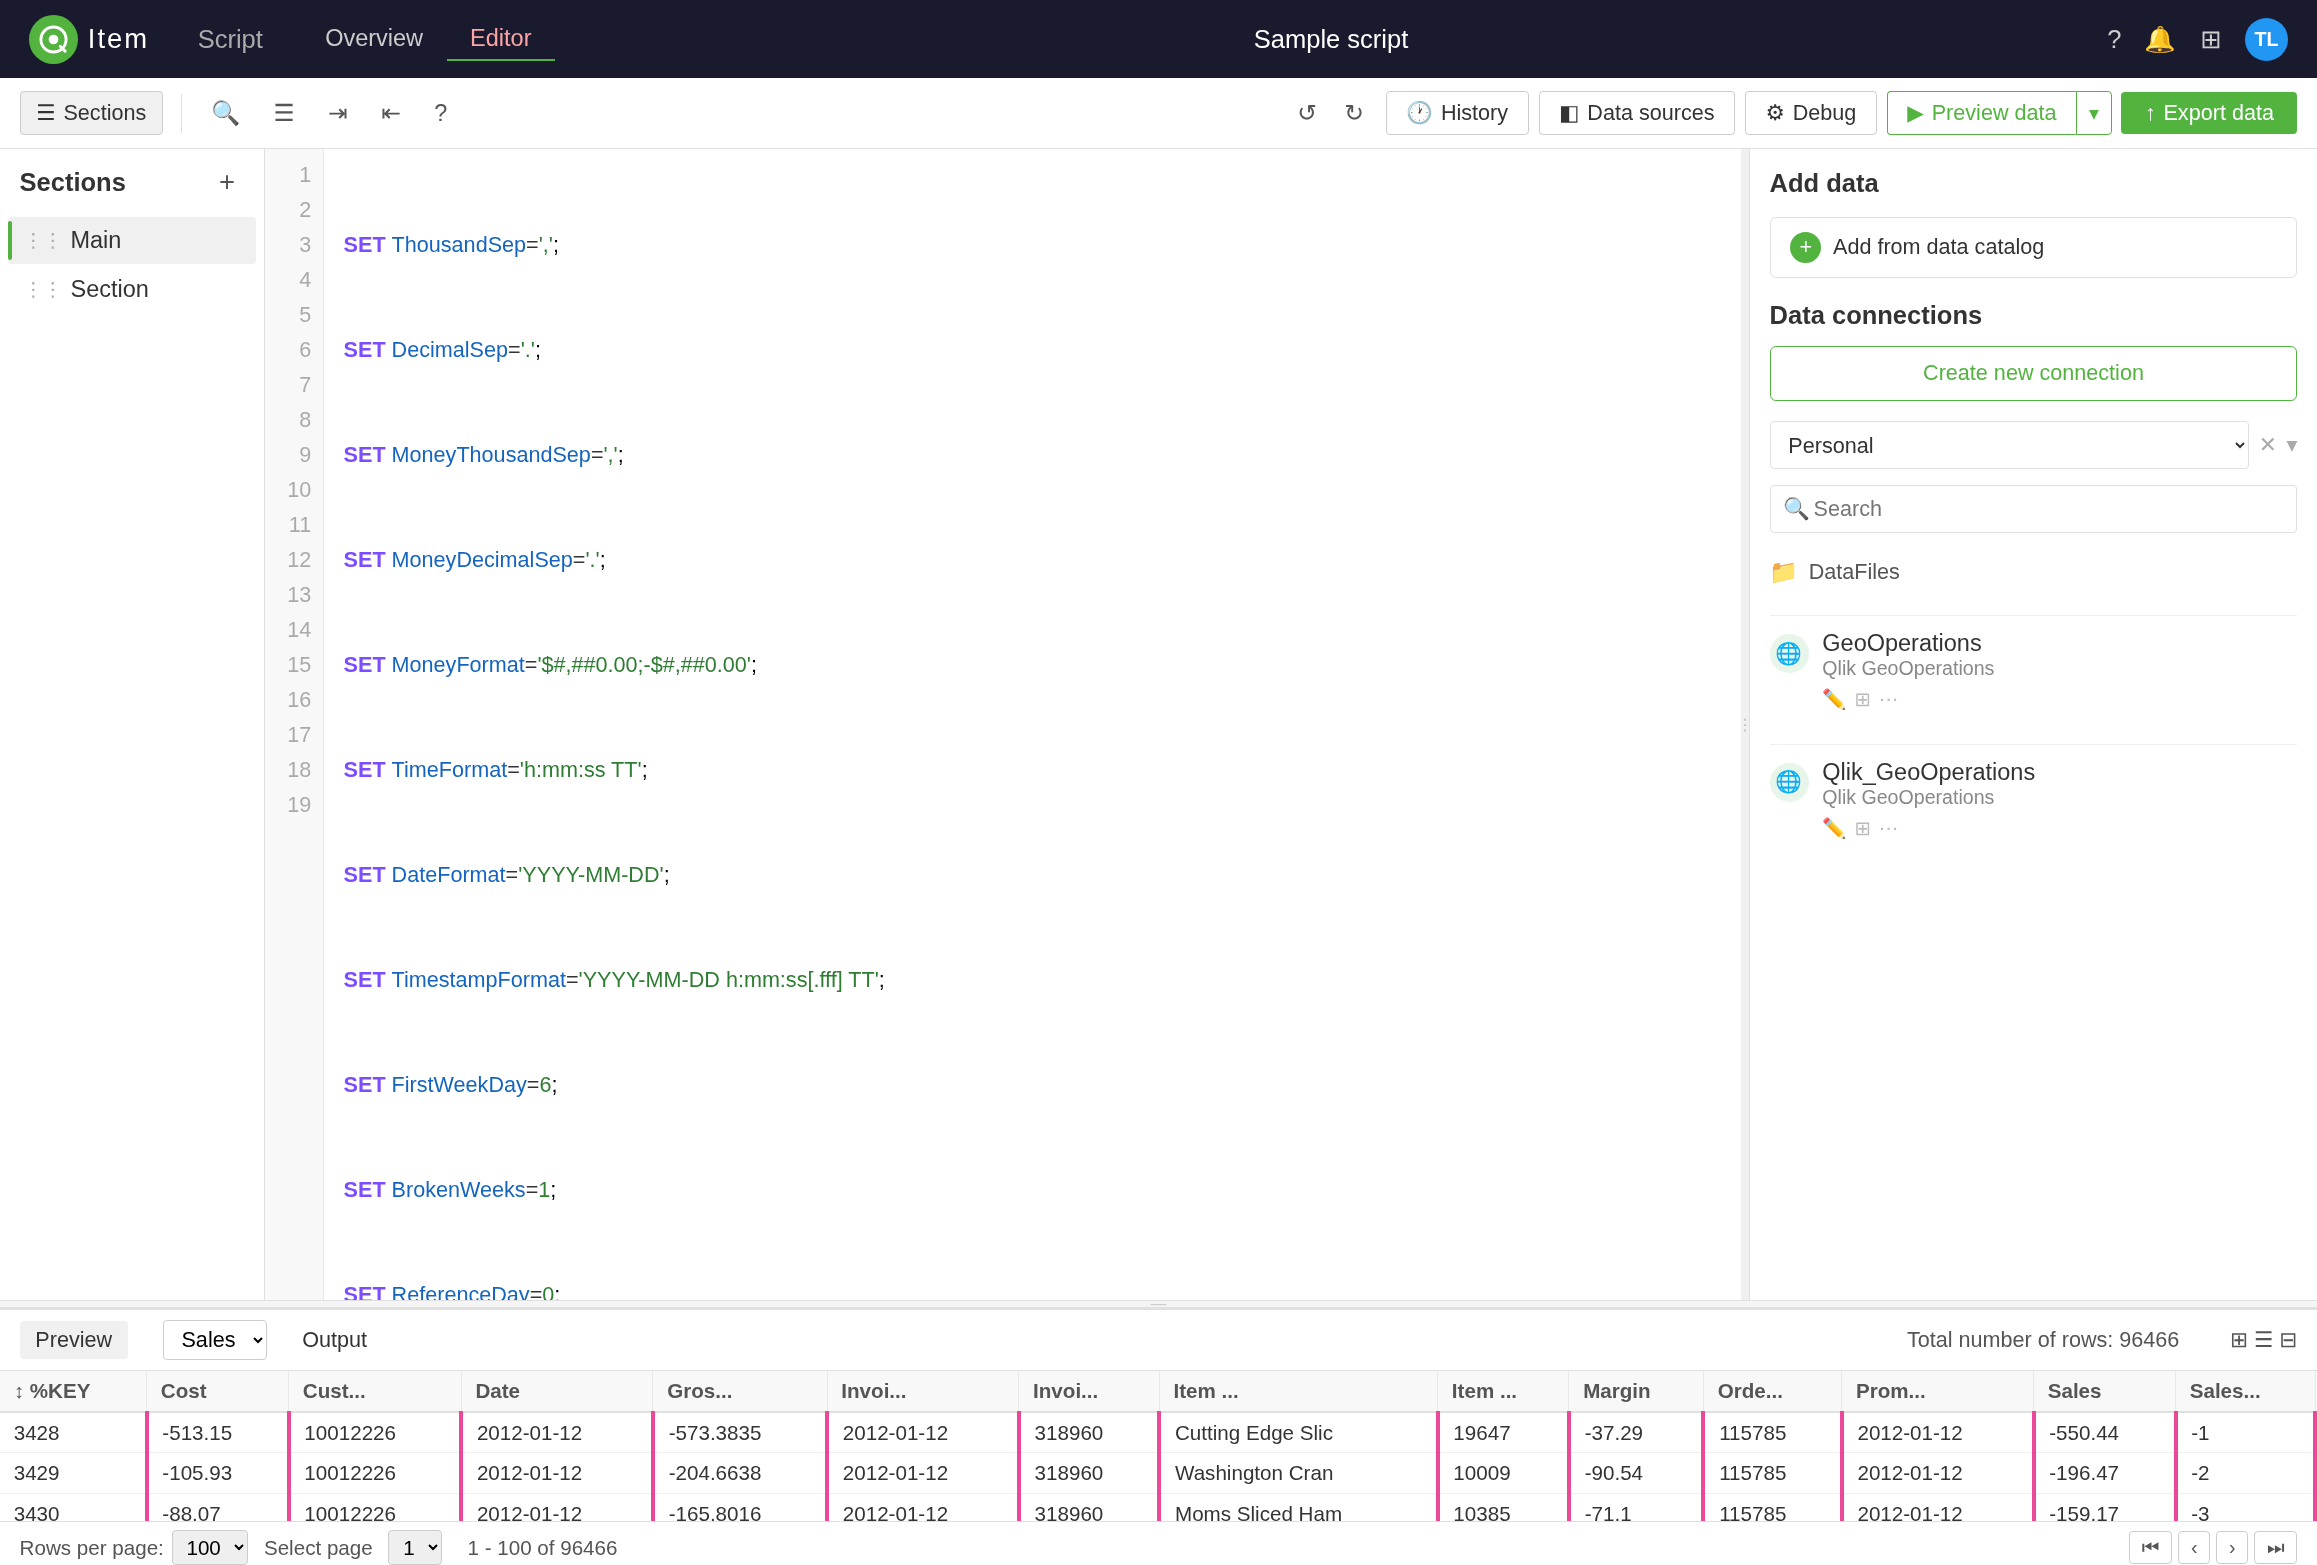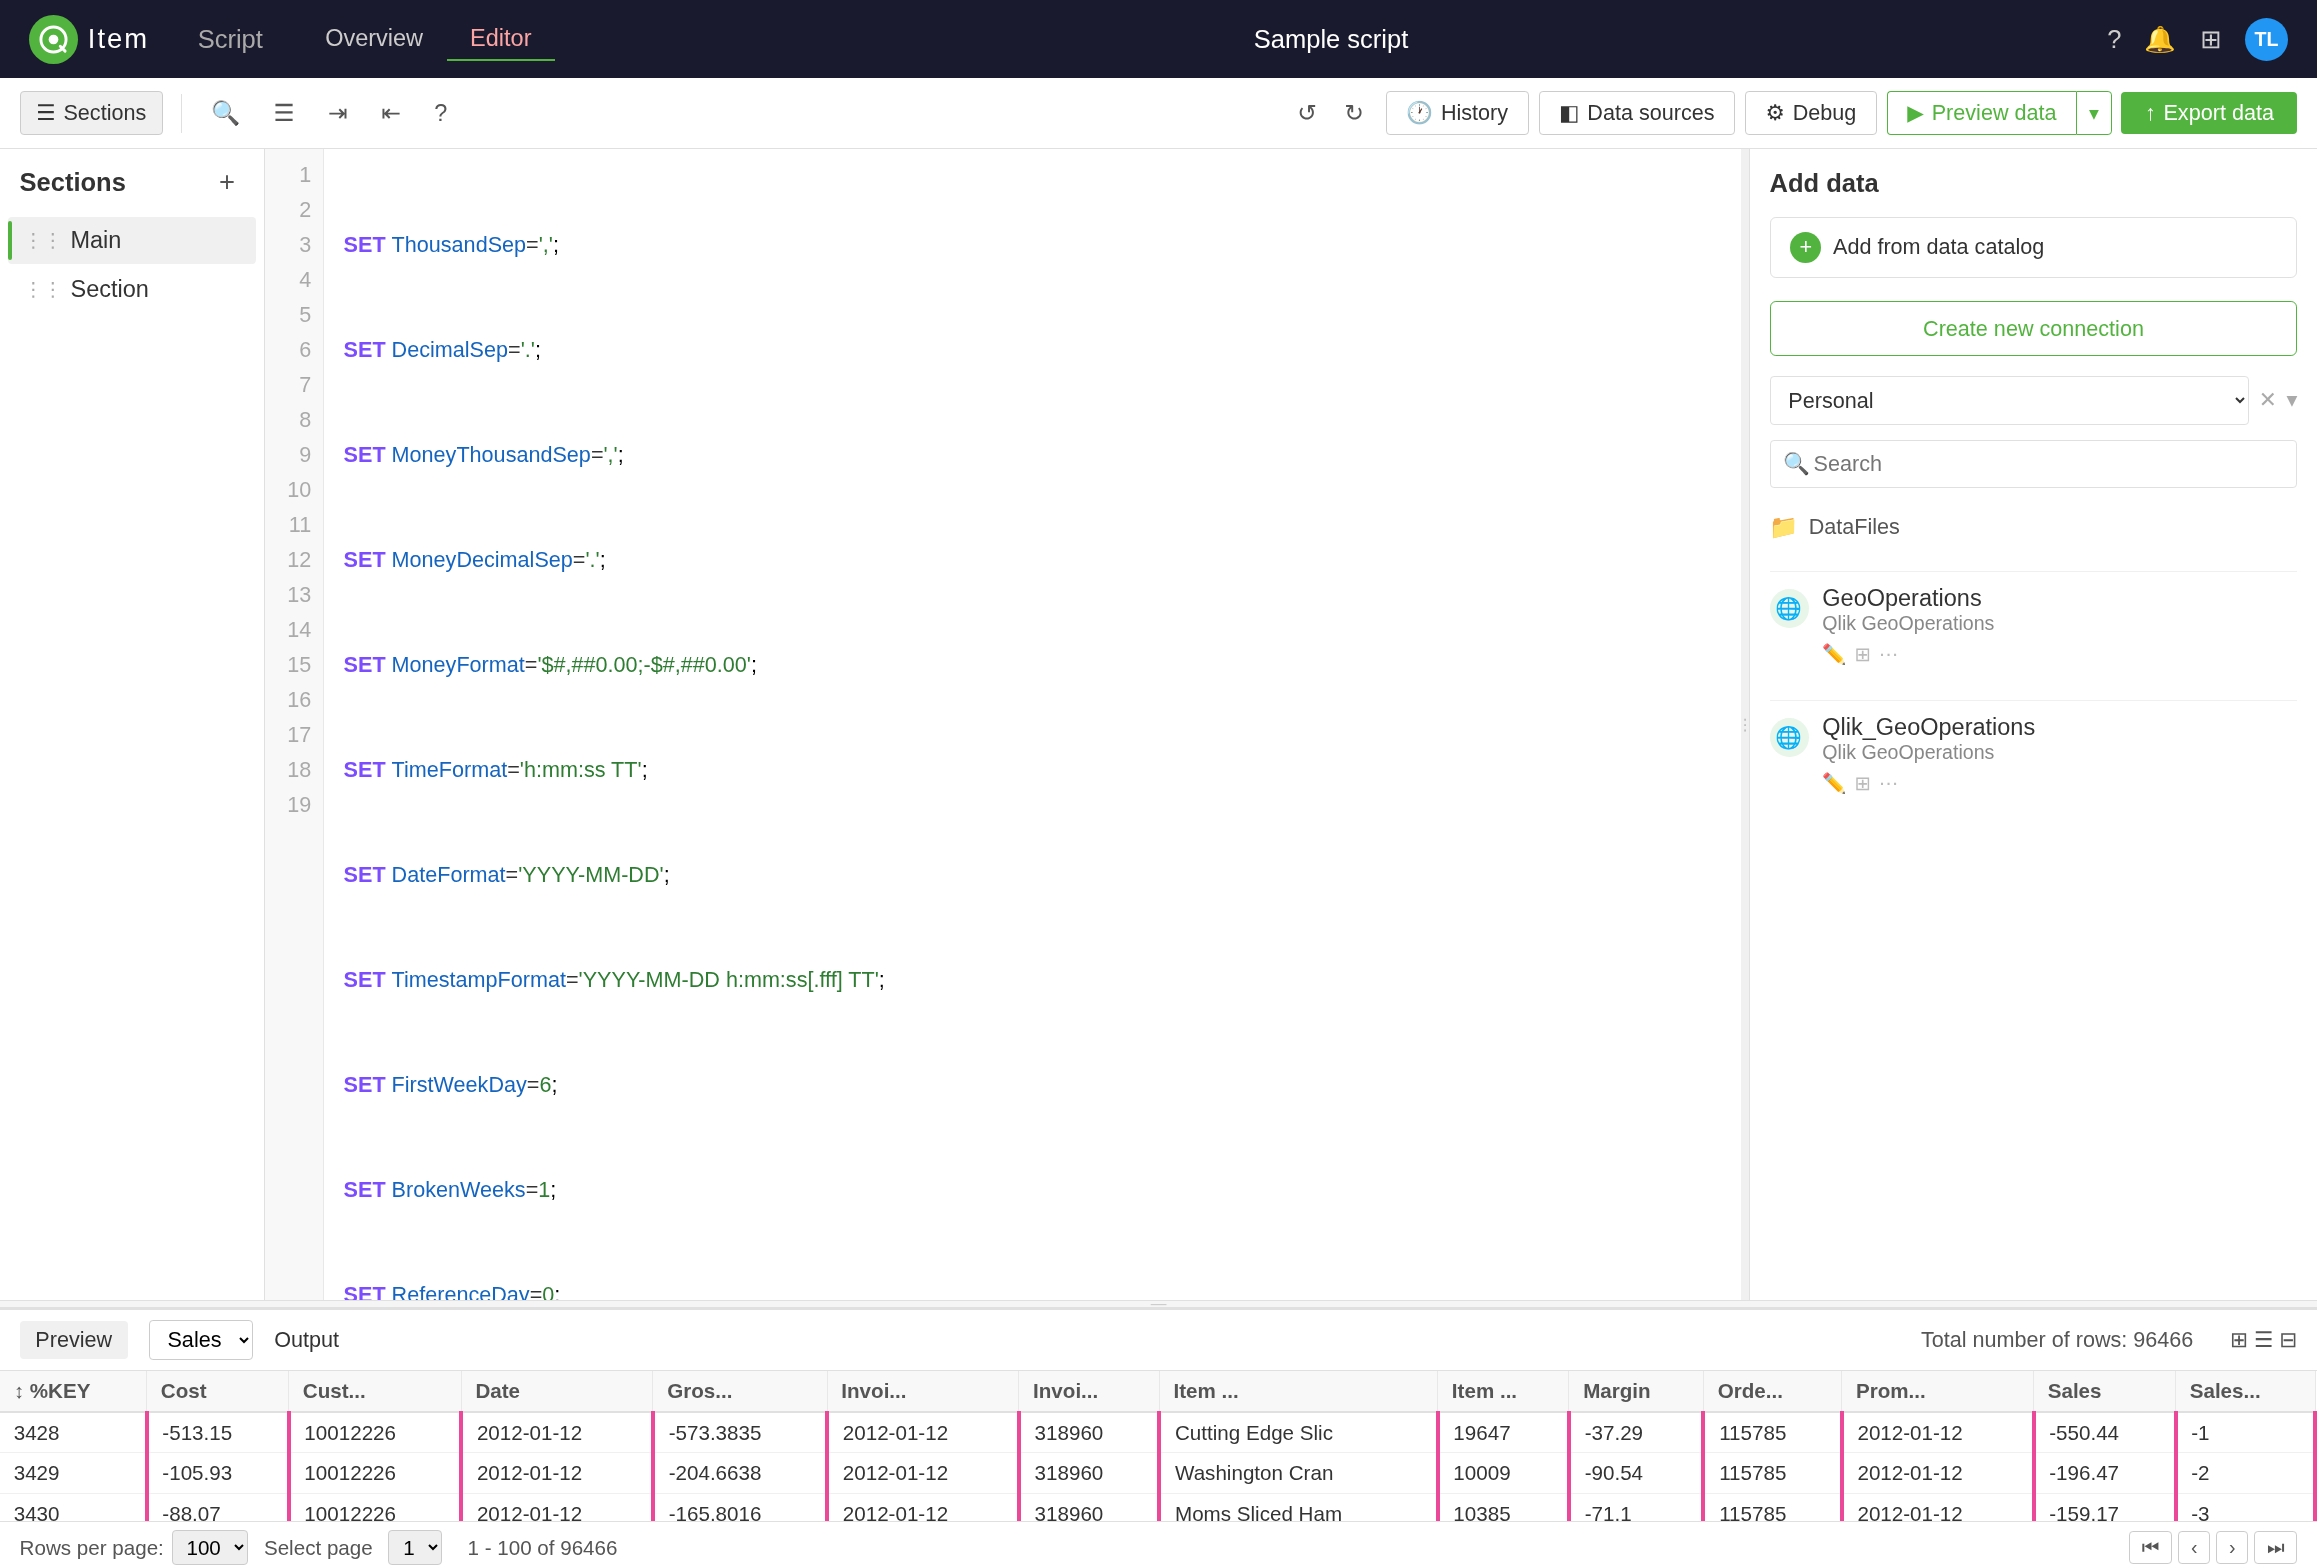--- a/index.html
+++ b/index.html
@@ -416,21 +416,21 @@
     .bottom-panel {
       height: 265px;
       border-top: 2px solid #e0e0e0;
       background: #fff;
       display: flex;
       flex-direction: column;
     }
     .preview-header {
       display: flex;
       align-items: center;
-      gap: 21px;
+      gap: 35px;
       padding: 9.8px 19.6px;
       border-bottom: 1px solid #e0e0e0;
       background: #fff;
     }
     .preview-label {
       font-size: 21.6px;
       color: #333;
       background: #f0f0f0;
       border-radius: 3.9px;
       padding: 5.9px 15.7px;
@@ -662,20 +662,21 @@
 
   <div class="resize-handle-v">⋮</div>
 
   <div class="right-panel">
     <div class="panel-section-title">Add data</div>
     <button class="add-catalog-btn">
       <div class="add-catalog-icon">+</div>
       <span>Add from data catalog</span>
     </button>
 
+    <div class="panel-subtitle">Data connections</div>
     <button class="create-conn-btn">Create new connection</button>
 
     <div class="filter-row">
       <select class="filter-select">
         <option>Personal</option>
       </select>
       <span style="cursor:pointer;color:#aaa;font-size:21.6px;">✕</span>
       <span style="cursor:pointer;color:#aaa;font-size:21.6px;">▾</span>
     </div>
 

